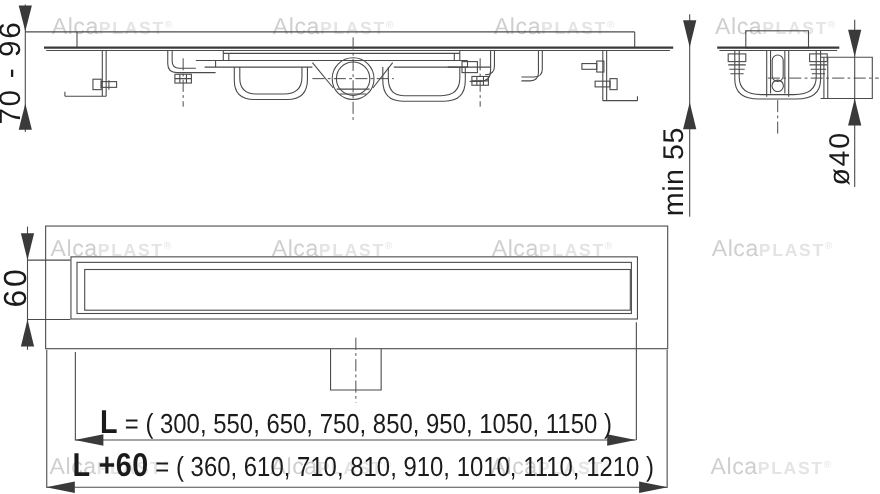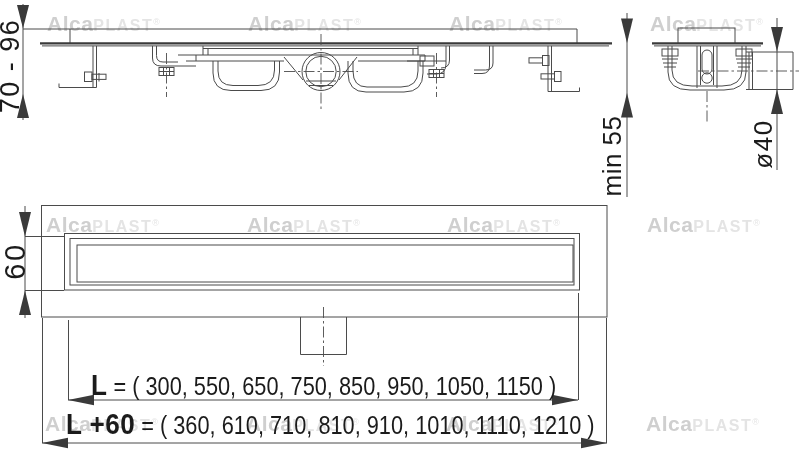--- a/index.html
+++ b/index.html
@@ -9,21 +9,21 @@
   html,body{margin:0;padding:0;background:#fff;}
   .canvas{position:relative;width:800px;height:449px;background:#fff;overflow:hidden;
           font-family:"Liberation Sans", sans-serif;}
   .canvas svg{position:absolute;left:0;top:0;z-index:2;}
   #dwg path,#dwg rect,#dwg circle{fill:none;stroke:var(--line);stroke-width:1;}
   #dwg .thick{stroke:var(--thick-line);stroke-width:2.2;}
   #dwg .cl{stroke-dasharray:11 3 2.5 3;stroke-width:0.9;}
   #dwg .arrow{fill:var(--thick-line);stroke:none;}
   
   .wm{position:absolute;z-index:1;white-space:nowrap;user-select:none;line-height:20px;}
-  .wm-b{font-size:21px;font-weight:700;color:var(--watermark-bold);letter-spacing:0.5px;}
+  .wm-b{font-size:21px;font-weight:400;color:var(--watermark-bold);letter-spacing:0.5px;}
   .wm-l{font-size:16px;font-weight:700;color:var(--watermark-light);letter-spacing:1.5px;text-align:right;}
   .wm-r{font-size:9px;color:var(--watermark-light);}
   
   .dim{position:absolute;z-index:3;color:var(--text);white-space:nowrap;}
   .rot{transform:translate(-50%,-50%) rotate(-90deg);}
   .dim-70{left:10px;top:66px;font-size:27px;letter-spacing:1.5px;}
   .dim-min55{left:612px;top:156px;font-size:26px;letter-spacing:0.5px;}
   .dim-o40{left:763px;top:144px;font-size:26px;letter-spacing:1.5px;}
   .dim-60{left:15px;top:261px;font-size:29px;letter-spacing:2.5px;}
   .lrow{position:absolute;z-index:3;color:var(--text);white-space:nowrap;

